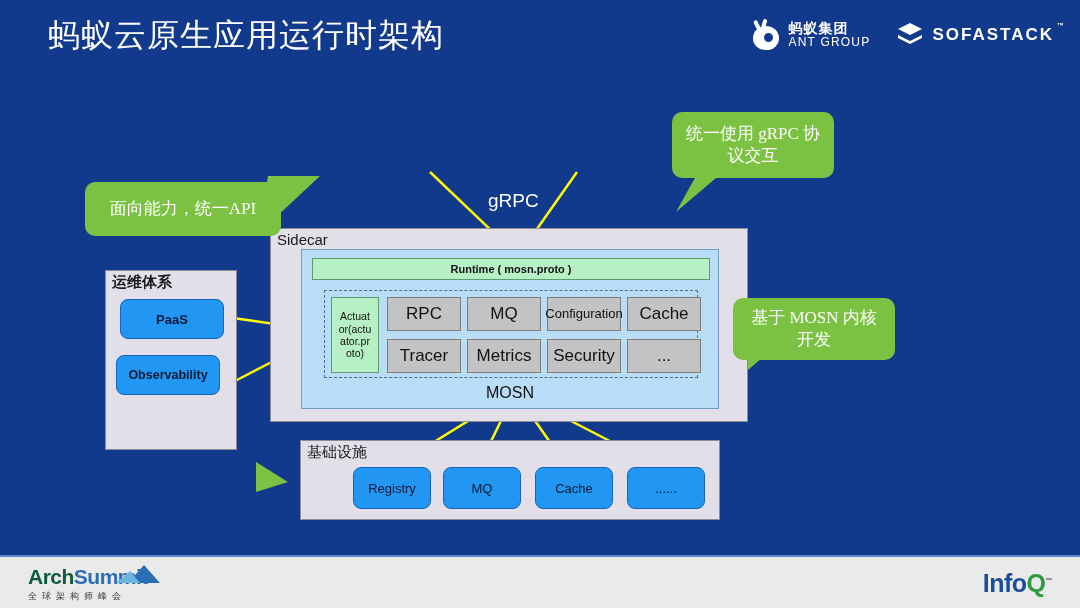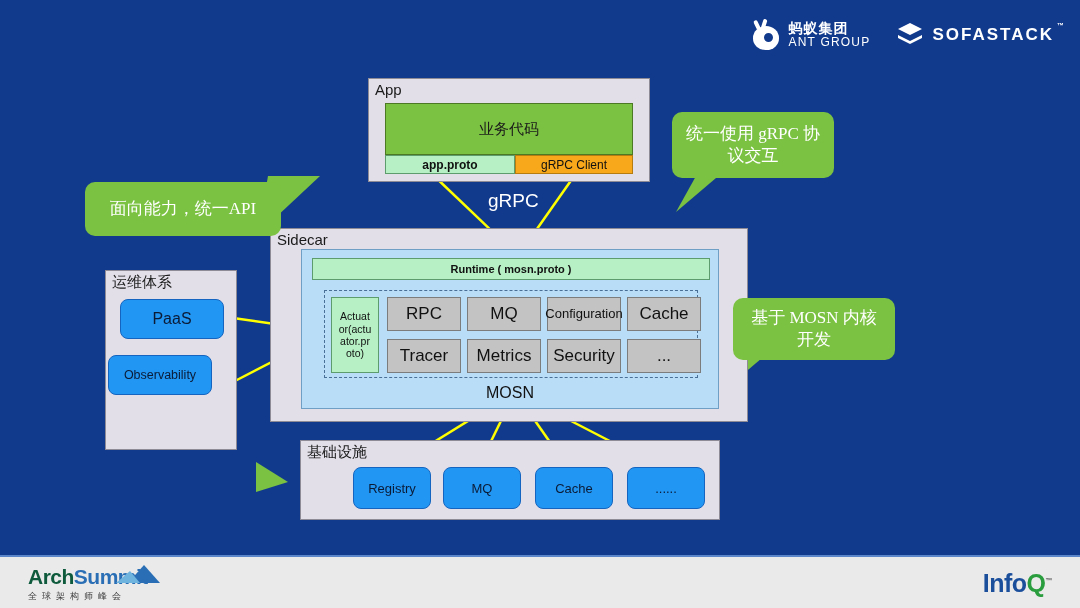--- a/index.html
+++ b/index.html
@@ -136,29 +136,29 @@
   .cap.c2 { left: 142px; }
   .cap.c3 { left: 222px; }
   .cap.c4 { left: 302px; }
   .cap.small { font-size: 13px; }
   #mosn-label {
     position: absolute; left: 0; right: 0; bottom: 6px;
     text-align: center; font-size: 16px; color: #111;
   }
 
   
-  #ops-panel { left: 105px; top: 270px; width: 132px; height: 180px; }
+  #ops-panel { left: 105px; top: 270px; width: 132px; height: 180px; font-weight: bold; }
   .pill {
     position: absolute;
     background: #2196f3; border: 1px solid #1565c0; border-radius: 8px;
     display: flex; align-items: center; justify-content: center;
-    font-size: 16px; color: #0b1b36;
+    font-size: 13px; color: #0b1b36;
   }
   #paas { left: 14px; top: 28px; width: 104px; height: 40px; }
-  #observability { left: 2px; top: 84px; width: 104px; height: 40px; font-size: 12.5px; }
+  #observability { left: 10px; top: 84px; width: 104px; height: 40px; font-size: 12.5px; }
 
   
   #infra-panel { left: 300px; top: 440px; width: 420px; height: 80px; }
   .infra-pill {
     position: absolute; top: 26px; width: 78px; height: 42px;
     background: #2196f3; border: 1px solid #1565c0; border-radius: 8px;
     display: flex; align-items: center; justify-content: center;
     font-size: 13px; color: #0b1b36;
   }
   #infra-0 { left: 52px; }
@@ -201,20 +201,21 @@
   .iq-green { color: #2a9d3e; }
   .iq-tm { font-size: 7px; color: #555; vertical-align: super; }
 
   svg.wires { position: absolute; left: 0; top: 0; width: 1080px; height: 608px; pointer-events: none; }
 </style>
 </head>
 <body>
 
 <div id="slide">
 
+  <div id="title">蚂蚁云原生应用运行时架构</div>
 
   <div id="brands">
     <div class="brand">
       <div class="ant-mark">
         <div class="ant1"></div>
           <div class="ant2"></div>
         <div class="body"></div>
           <div class="eye"></div>
       </div>
       <div class="ant-text">
@@ -244,26 +245,20 @@
     <line x1="515" y1="392" x2="568" y2="468" stroke="#ffff00" stroke-width="2.5"></line>
     <line x1="515" y1="392" x2="662" y2="468" stroke="#ffff00" stroke-width="2.5"></line>
 
     <polygon points="696,176 676,212 716,178" fill="#7cc242"></polygon>
     <polygon points="258,234 320,176 268,176" fill="#7cc242"></polygon>
     <polygon points="745,358 722,392 762,358" fill="#7cc242"></polygon>
     <polygon points="190,446 212,418 228,446" fill="#7cc242"></polygon>
     <polygon points="256,462 288,482 256,492" fill="#7cc242"></polygon>
   </svg>
 
-  <div class="panel" id="app-panel">
-    <div class="panel-label">App</div>
-    <div id="biz-code">业务代码</div>
-    <div id="app-proto">app.proto</div>
-    <div id="grpc-client">gRPC Client</div>
-  </div>
   <div id="grpc-label">gRPC</div>
 
   <div class="panel" id="sidecar-panel">
     <div class="panel-label">Sidecar</div>
     <div id="mosn-box">
       <div id="runtime-bar">Runtime ( mosn.proto )</div>
       <div id="caps-dashed">
         <div id="actuator">Actuator(actuator.proto)</div>
         <div class="cap r1 c1">RPC</div>
         <div class="cap r1 c2">MQ</div>

